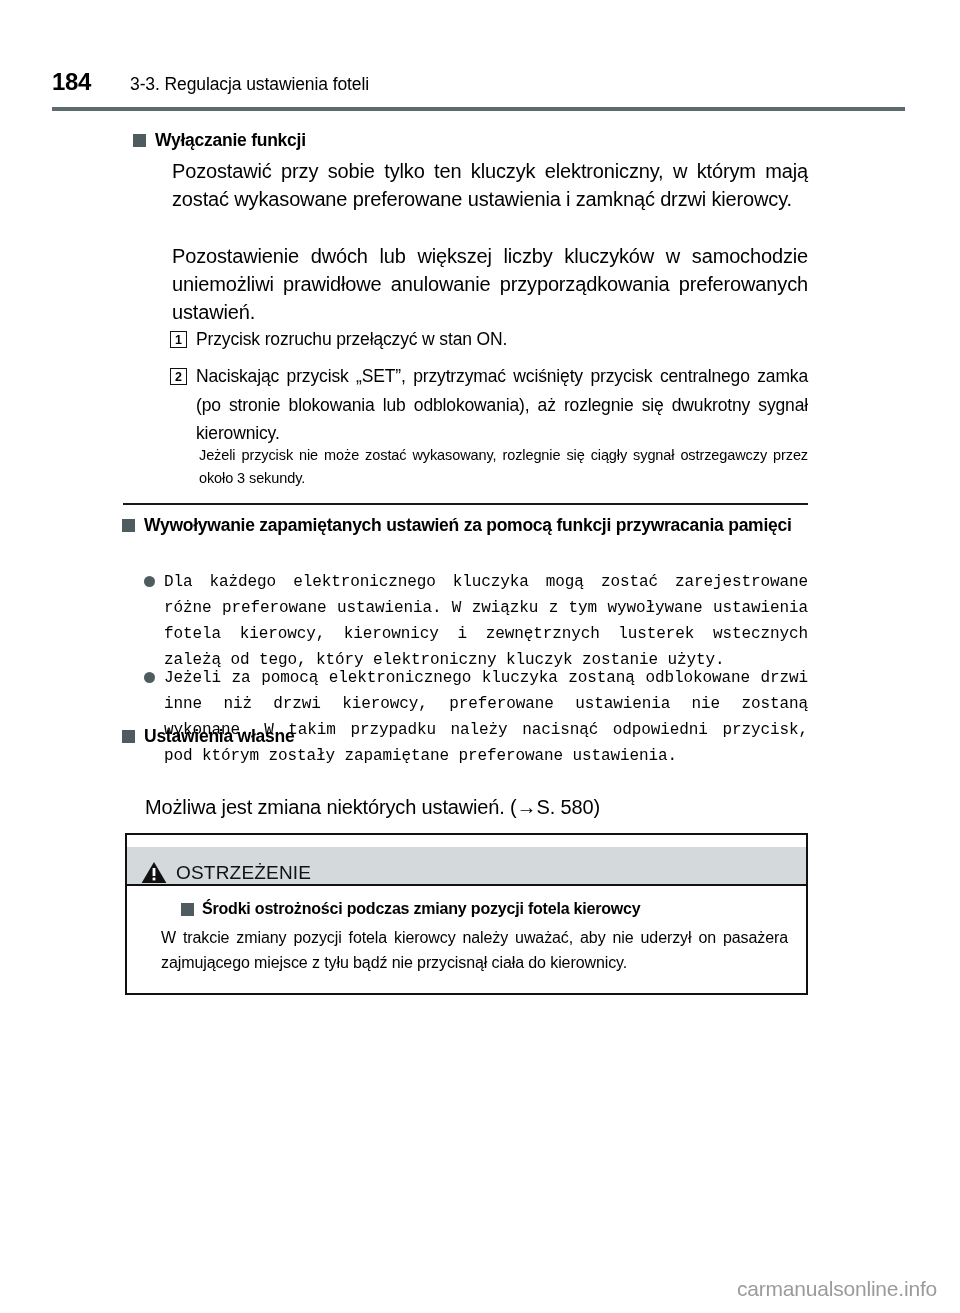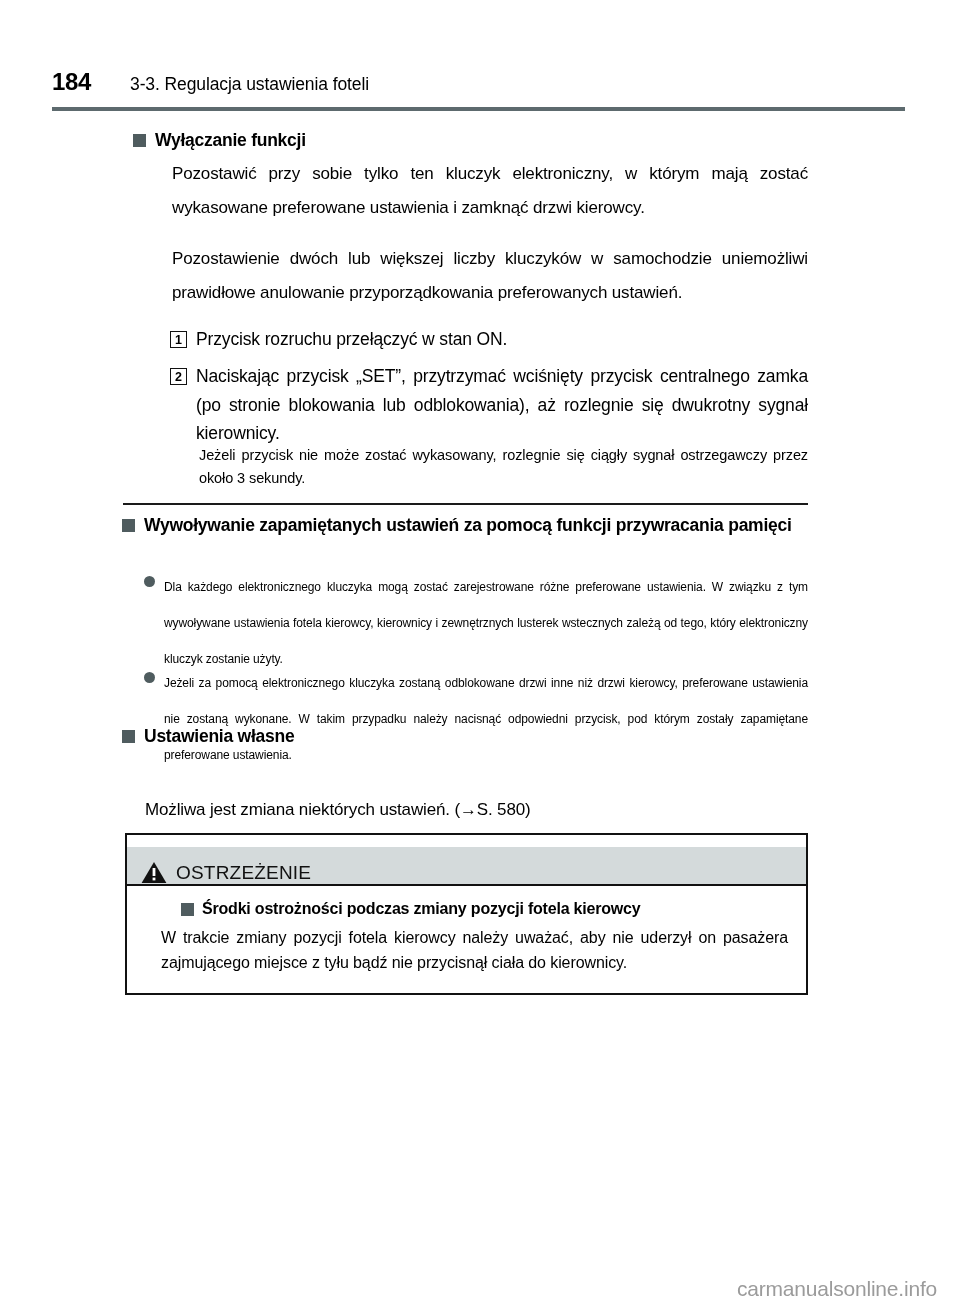--- a/index.html
+++ b/index.html
@@ -71,22 +71,22 @@
   .sq-text {
     font-size: 17.5px;
     font-weight: bold;
     line-height: 25px;
     letter-spacing: -0.25px;
   }
 
   
   .para {
     position: absolute;
-    font-size: 17px;
-    line-height: 34px;
+    font-size: 20px;
+    line-height: 28px;
     text-align: justify;
     letter-spacing: -0.15px;
     hyphens: none;
   }
 
   
   .note {
     position: absolute;
     font-size: 14.5px;
     line-height: 23px;
@@ -131,24 +131,25 @@
   .dot {
     flex: 0 0 auto;
     width: 11px;
     height: 11px;
     border-radius: 50%;
     background: #4f5c5f;
     margin-top: 7px;
     margin-right: 9px;
   }
   .bullet-text {
-    font-size: 12px;
-    line-height: 36px;
+    font-size: 16px;
+    line-height: 26px;
     text-align: justify;
     letter-spacing: -0.1px;
+    font-family: Liberation Mono, monospace;
   }
 
   
   .divider {
     position: absolute;
     left: 123px;
     top: 503px;
     width: 685px;
     height: 2px;
     background: #1a1a1a;

